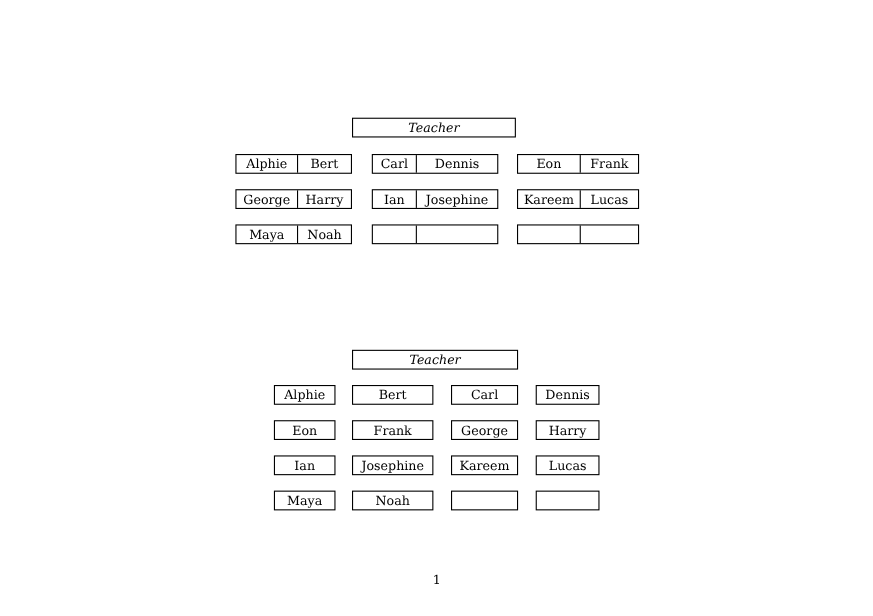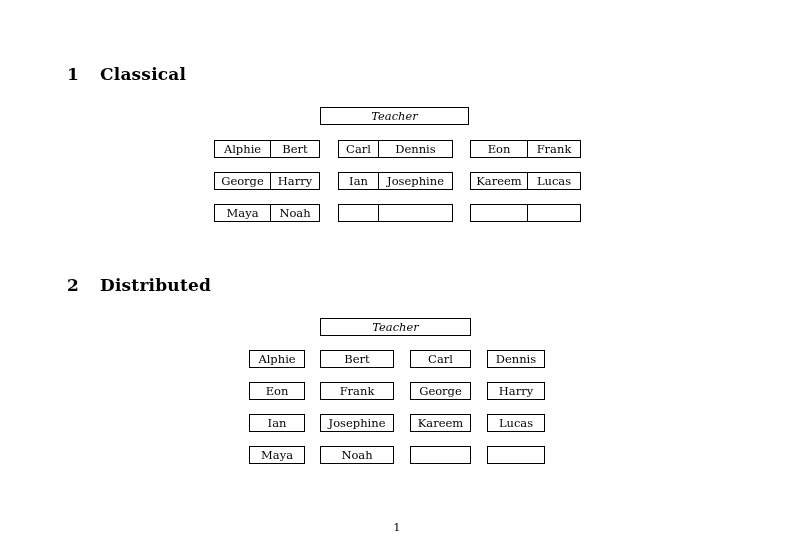--- a/index.html
+++ b/index.html
@@ -135,23 +135,20 @@
     top: 520px;
     text-align: center;
     font-size: 11.5px;
   }
 </style>
 </head>
 <body>
 
 <div class="page">
 
-  <div class="section-heading" id="heading-classical">
-    <span class="sec-num">1</span><span class="sec-title">Classical</span>
-  </div>
 
   <div class="teacher-box" id="classical-teacher">Teacher</div>
 
   <div class="pair-box cg-0 cr-0">
     <div class="cell left">Alphie</div>
     <div class="cell right">Bert</div>
   </div>
   <div class="pair-box cg-0 cr-1">
     <div class="cell left">George</div>
     <div class="cell right">Harry</div>
@@ -180,23 +177,20 @@
   </div>
   <div class="pair-box cg-2 cr-1">
     <div class="cell left">Kareem</div>
     <div class="cell right">Lucas</div>
   </div>
   <div class="pair-box cg-2 cr-2">
     <div class="cell left"></div>
     <div class="cell right"></div>
   </div>
 
-  <div class="section-heading" id="heading-distributed">
-    <span class="sec-num">2</span><span class="sec-title">Distributed</span>
-  </div>
 
   <div class="teacher-box" id="distributed-teacher">Teacher</div>
 
   <div class="single-box dc-0 dr-0">Alphie</div>
   <div class="single-box dc-1 dr-0">Bert</div>
   <div class="single-box dc-2 dr-0">Carl</div>
   <div class="single-box dc-3 dr-0">Dennis</div>
 
   <div class="single-box dc-0 dr-1">Eon</div>
   <div class="single-box dc-1 dr-1">Frank</div>

